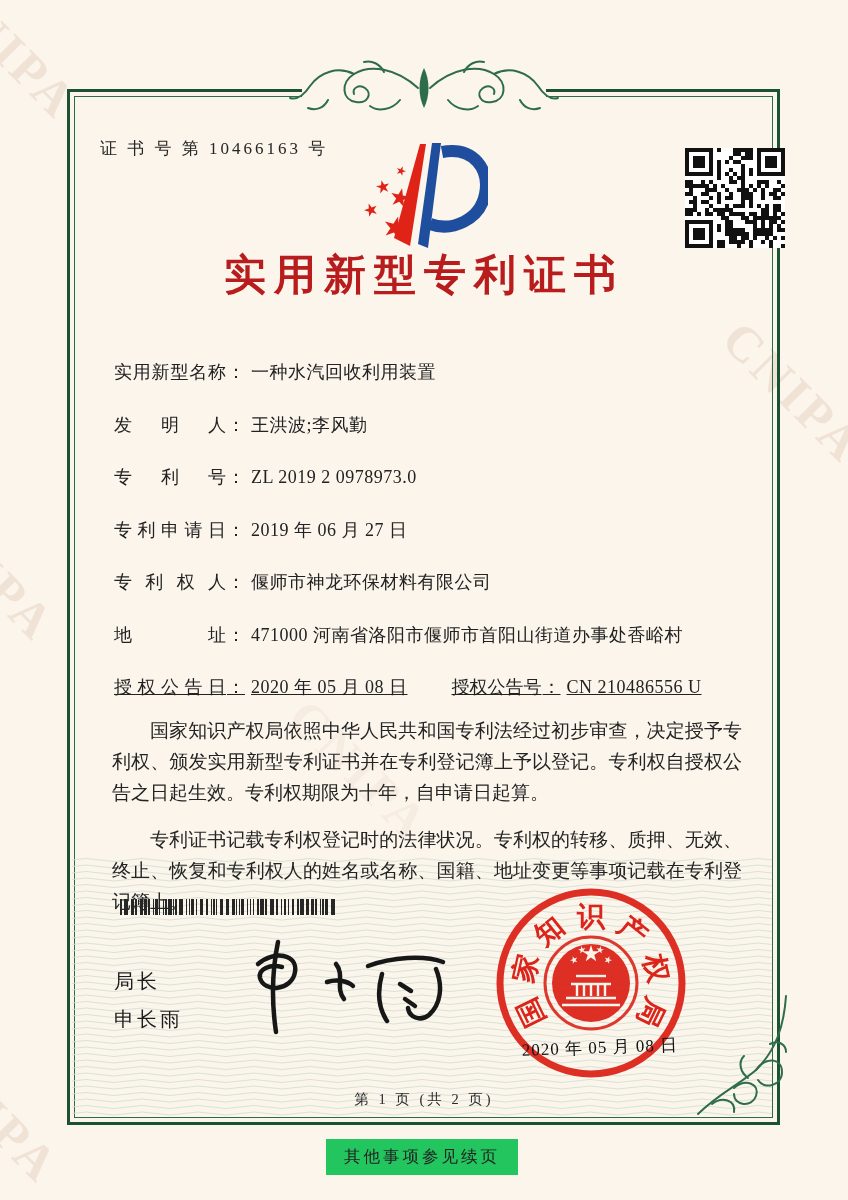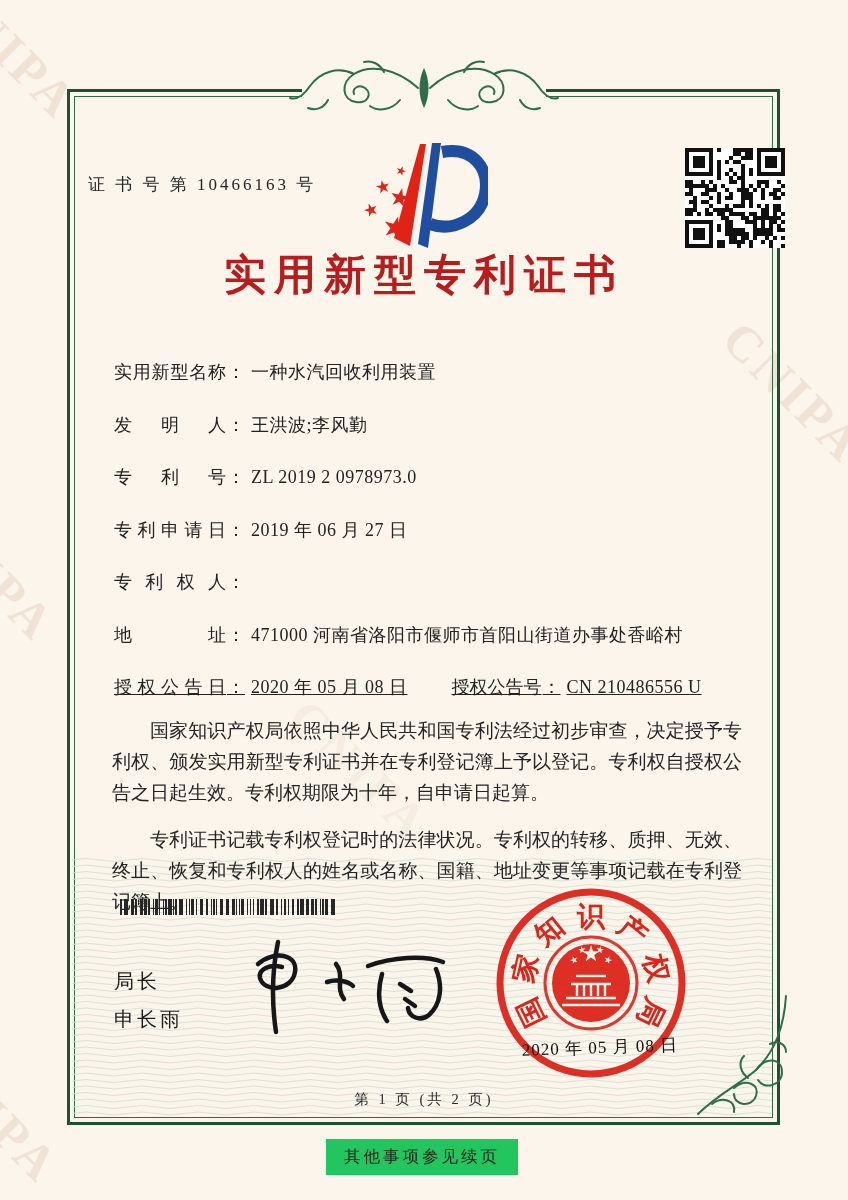--- a/index.html
+++ b/index.html
@@ -21,21 +21,21 @@
     border:3px solid #1b5234;
   }
   .frame-inner{
     position:absolute;left:4px;top:4px;right:4px;bottom:4px;
     border:1px solid #2c6b4a;
   }
   .waves-svg{position:absolute;left:72px;top:856px;}
   .orn-top{position:absolute;left:288px;top:56px;}
   .orn-corner{position:absolute;left:690px;top:992px;}
   
-  .cert-no{position:absolute;left:88px;top:137px;font-size:17px;letter-spacing:3px;color:#262626;margin-top:36px;}
+  .cert-no{position:absolute;left:100px;top:137px;font-size:17px;letter-spacing:3px;color:#262626;}
   .logo{position:absolute;left:338px;top:138px;}
   .qr{position:absolute;left:685px;top:148px;}
   .title{
     position:absolute;left:0;right:0;top:247px;text-align:center;
     font-size:42px;font-weight:bold;letter-spacing:8px;color:#b91c1c;
   }
   
   .fields{position:absolute;left:114px;top:346px;width:628px;font-size:18px;color:#222;}
   .frow{display:flex;align-items:center;height:52.5px;}
   .fgroup{display:flex;align-items:center;text-decoration:underline;}
@@ -424,20 +424,21 @@
       <span class="fvalue">ZL 2019 2 0978973.0</span>
     </div>
     <div class="frow">
       <span class="flabel">专利申请日</span>
         <span class="fcolon">：</span>
       <span class="fvalue">2019 年 06 月 27 日</span>
     </div>
     <div class="frow">
       <span class="flabel">专利权人</span>
         <span class="fcolon">：</span>
+      <span class="fvalue">偃师市神龙环保材料有限公司</span>
     </div>
     <div class="frow">
       <span class="flabel">地址</span>
         <span class="fcolon">：</span>
       <span class="fvalue">471000 河南省洛阳市偃师市首阳山街道办事处香峪村</span>
     </div>
     <div class="frow">
       <span class="fgroup">
         <span class="flabel">授权公告日</span>
           <span class="fcolon">：</span>

